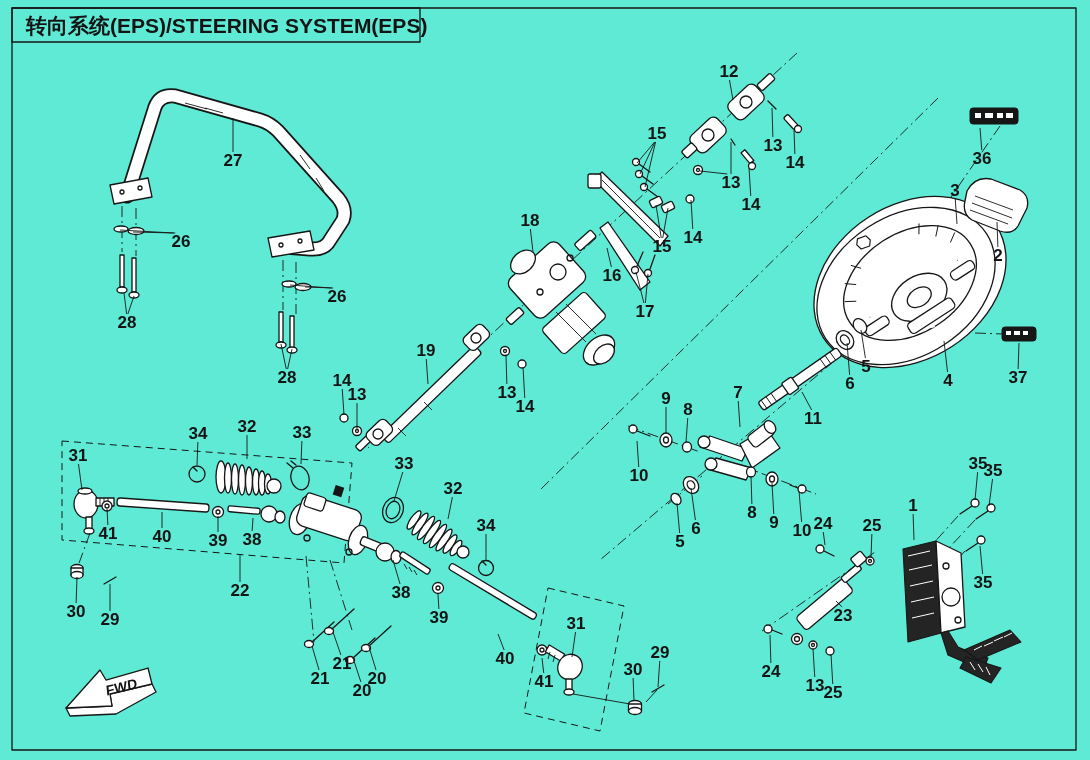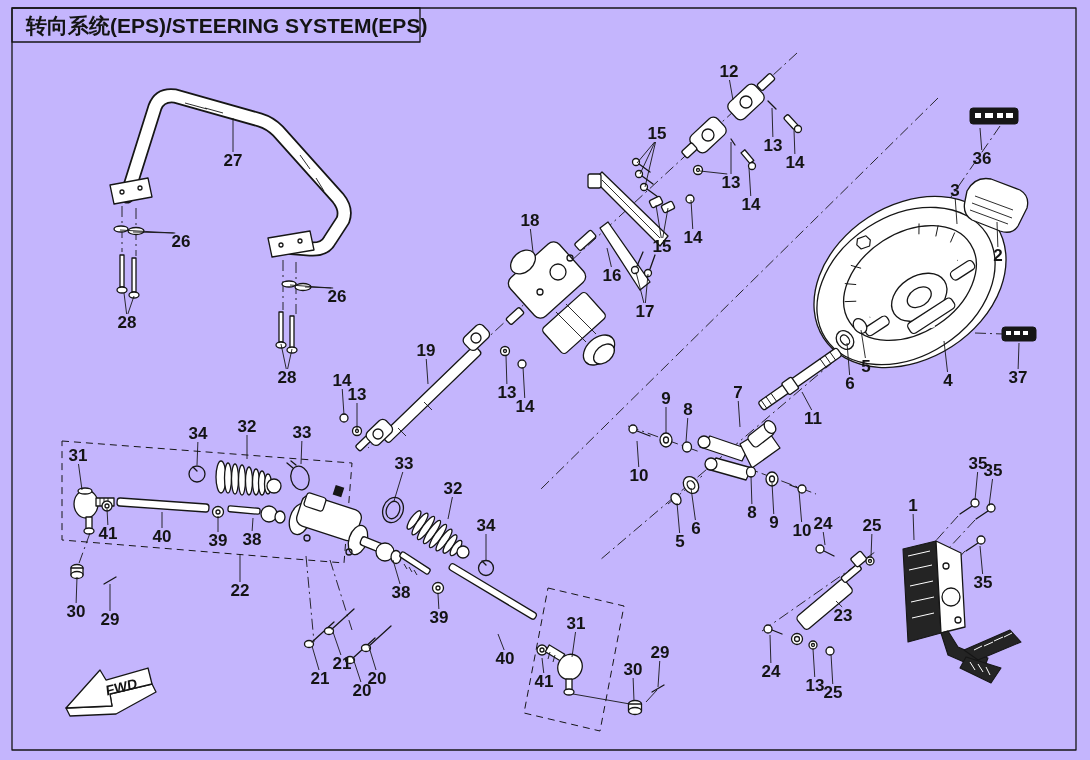--- a/index.html
+++ b/index.html
@@ -1,16 +1,16 @@
 <!DOCTYPE html>
 <html><head>
 <meta charset="utf-8">
 <style>
   html,body{margin:0;padding:0;background:#e8e8e8;}
-  #page{position:relative;width:1090px;height:760px;background:#c4b5fd;overflow:hidden;
+  #page{position:relative;width:1090px;height:760px;background:#5eead4;overflow:hidden;
         font-family:"Liberation Sans","DejaVu Sans",sans-serif;}
   svg{position:absolute;left:0;top:0;}
   .ink{stroke:#161616;fill:none;stroke-width:1.3;stroke-linecap:round;stroke-linejoin:round;}
   .wfill{stroke:#161616;fill:#ffffff;stroke-width:1.3;stroke-linejoin:round;}
   .dark{stroke:#161616;fill:#242424;stroke-width:1.1;stroke-linejoin:round;}
   .thin{stroke:#161616;fill:none;stroke-width:0.9;}
   .dash{stroke:#161616;fill:none;stroke-width:1;stroke-dasharray:7 5;}
   .ddot{stroke:#161616;fill:none;stroke-width:0.9;stroke-dasharray:11 4 2 4;}
   .leader{stroke:#161616;stroke-width:0.9;fill:none;}
   .plbl{font:bold 17px "Liberation Sans","DejaVu Sans",sans-serif;fill:#141414;}

